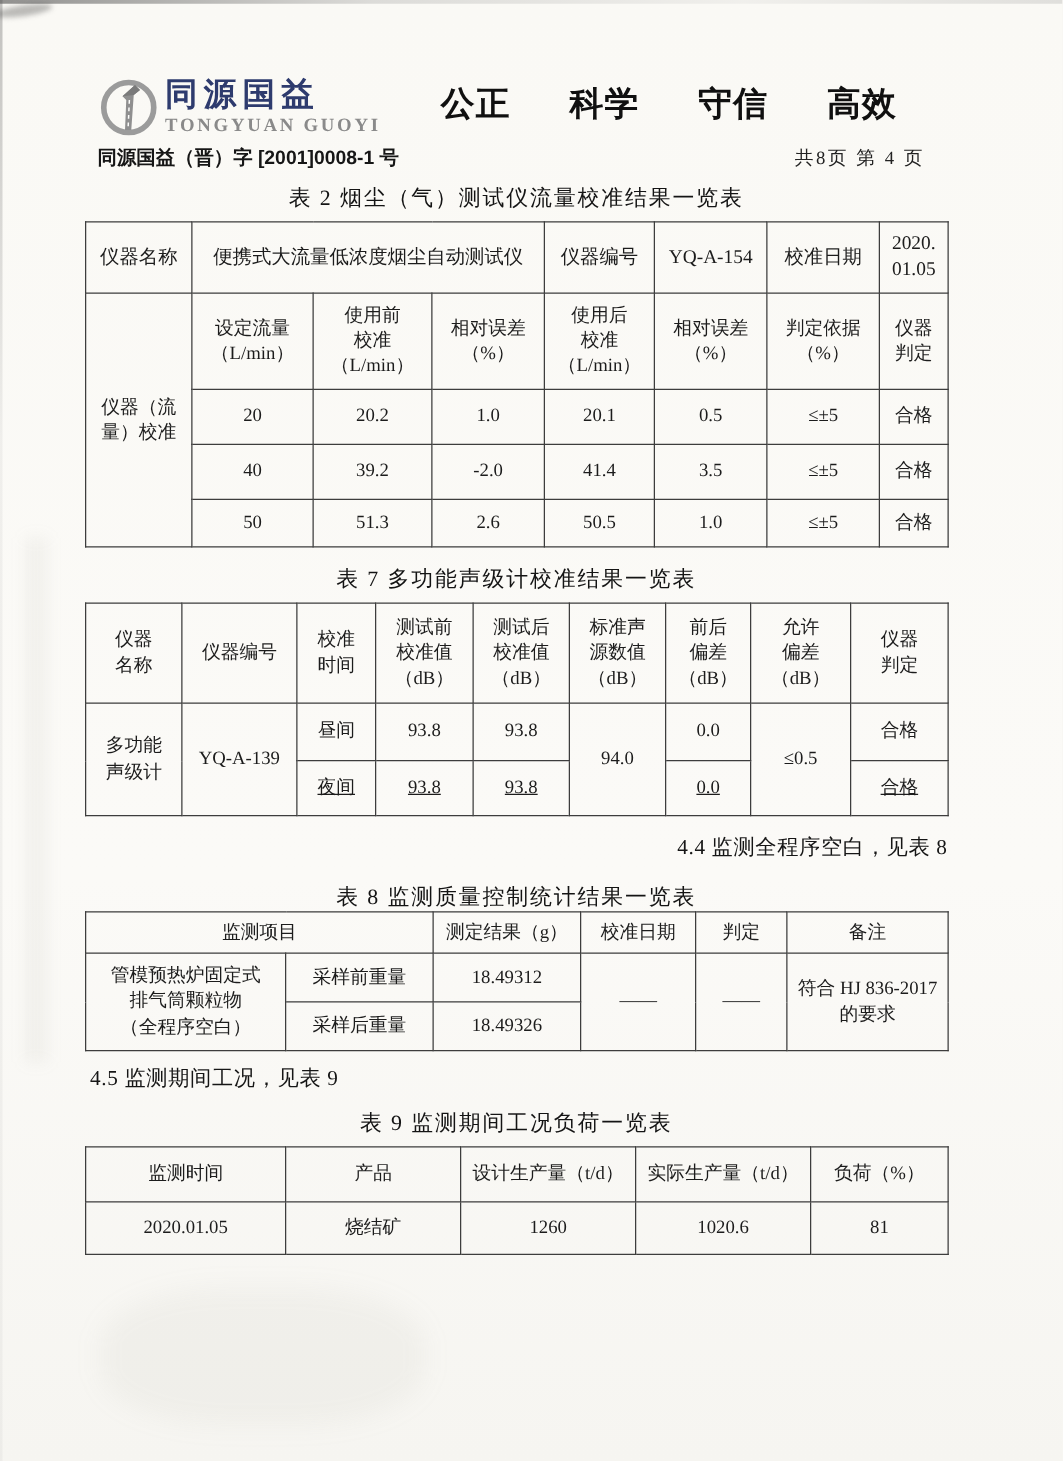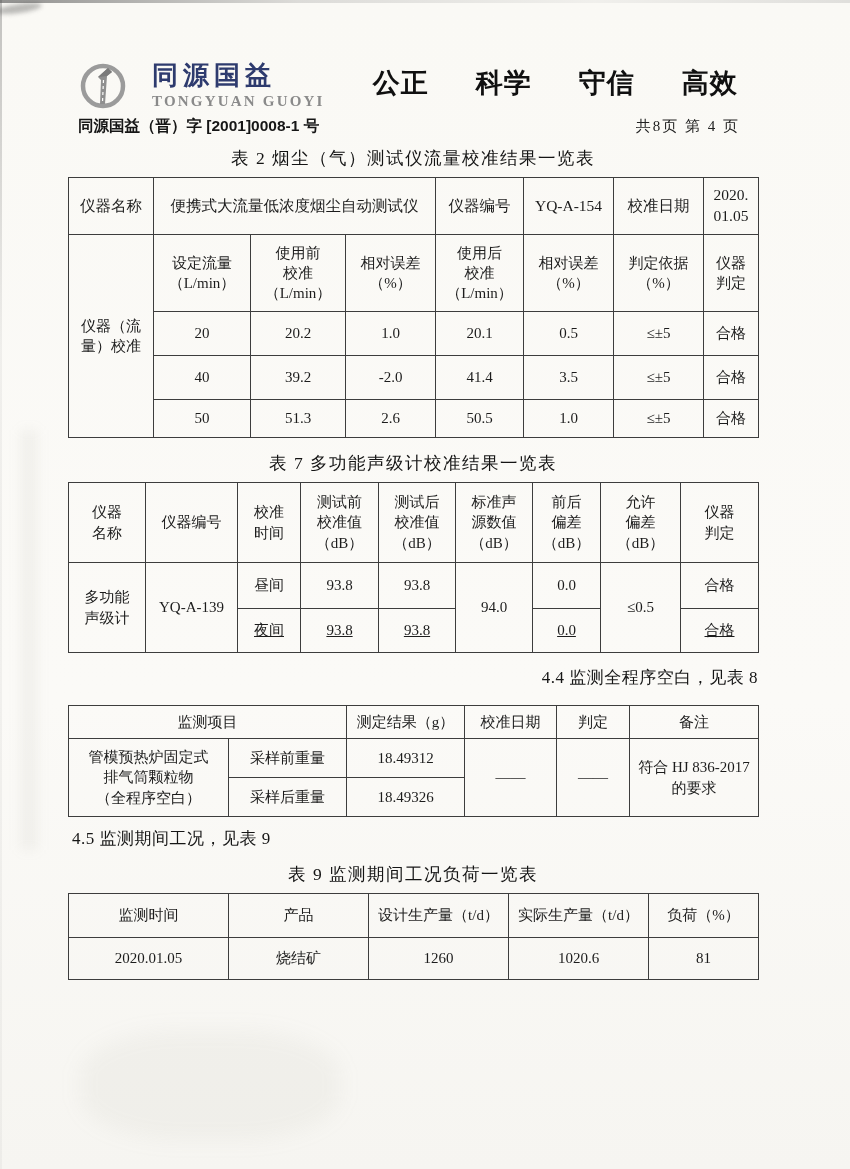--- a/index.html
+++ b/index.html
@@ -24,21 +24,21 @@
     background: rgba(150,150,140,.07); filter: blur(10px); border-radius: 40%; }
   .patch-b { position: absolute; left: 20px; top: 430px; width: 18px; height: 420px;
     background: rgba(140,140,130,.08); filter: blur(6px); }
 
   .content { position: relative; padding: 0 92px 0 68px; }
 
   
   .letterhead { display: flex; align-items: center; padding: 58px 0 0 10px; height: 114px; }
   .logo { display: flex; align-items: center; }
   .logo-icon { width: 50px; height: 52px; flex: 0 0 auto; }
-  .logo-text { margin-left: 24px; }
+  .logo-text { margin-left: 4px; }
   .logo-cn { font-family: "Liberation Sans", "DejaVu Sans", sans-serif; font-weight: bold;
     font-size: 26px; letter-spacing: 5px; color: #2e3b6e; line-height: 1.05; }
   .logo-en { font-family: Liberation Serif, serif; font-weight: bold;
     font-size: 15px; letter-spacing: 2.2px; color: #8a8a8a; margin-top: 3px; }
   .slogan { display: flex; gap: 47px; margin-left: 48px; margin-top: -6px;
     font-family: "Liberation Sans", "DejaVu Sans", sans-serif; font-weight: bold;
     font-size: 27px; color: #101010; letter-spacing: 1px; }
 
   .docline { display: flex; justify-content: space-between; align-items: baseline; padding-left: 10px; margin-top: 2px; gap: 40px; }
   .docnum { font-family: "Liberation Sans", "DejaVu Sans", sans-serif; font-weight: bold; font-size: 15.5px; color: #161616; }
@@ -49,21 +49,21 @@
   .title-7 { margin-top: 13px; }
   .title-8 { margin-top: 16px; }
   .title-9 { margin-top: 12px; }
 
   table { border-collapse: collapse; width: 690px; table-layout: fixed; }
   td, th { border: 1.6px solid #3d3d3d; text-align: center; vertical-align: middle;
     font-weight: normal; font-size: 15px; color: #1c1c1c; line-height: 1.35;
     white-space: pre-line; padding: 2px 1px; }
   .t6 { margin-top: 7px; }
   .t7 { margin-top: 7px; }
-  .t8 { margin-top: 16px; }
+  .t8 { margin-top: 0; }
   .t9 { margin-top: 7px; }
   .t6 .r-meta td, .t6 .r-meta th { height: 57px; font-size: 15.5px; }
   .t6 .r-head td, .t6 .r-head th { height: 77px; }
   .t6 .r-data td { height: 44px; }
   .t6 .r-data-last td { height: 38px; }
   .t7 .r-head th { height: 80px; }
   .t7 .r-day td { height: 46px; }
   .t7 .r-night td { height: 44px; text-decoration: underline; }
   .t8 .r-head th { height: 33px; }
   .t8 .r-data td { height: 39px; }
@@ -239,20 +239,21 @@
         <td>93.8</td>
         <td>93.8</td>
         <td>0.0</td>
         <td>合格</td>
       </tr>
     </tbody>
       </table>
 
     <p class="section sec-44">4.4 监测全程序空白，见表 8</p>
 
+    <div class="tbl-title title-8">表 8 监测质量控制统计结果一览表</div>
     <table class="t8">
       <colgroup>
         <col style="width:160px">
           <col style="width:118px">
           <col style="width:118px">
         <col style="width:92px">
           <col style="width:73px">
           <col style="width:129px">
       </colgroup>
       <tbody>

